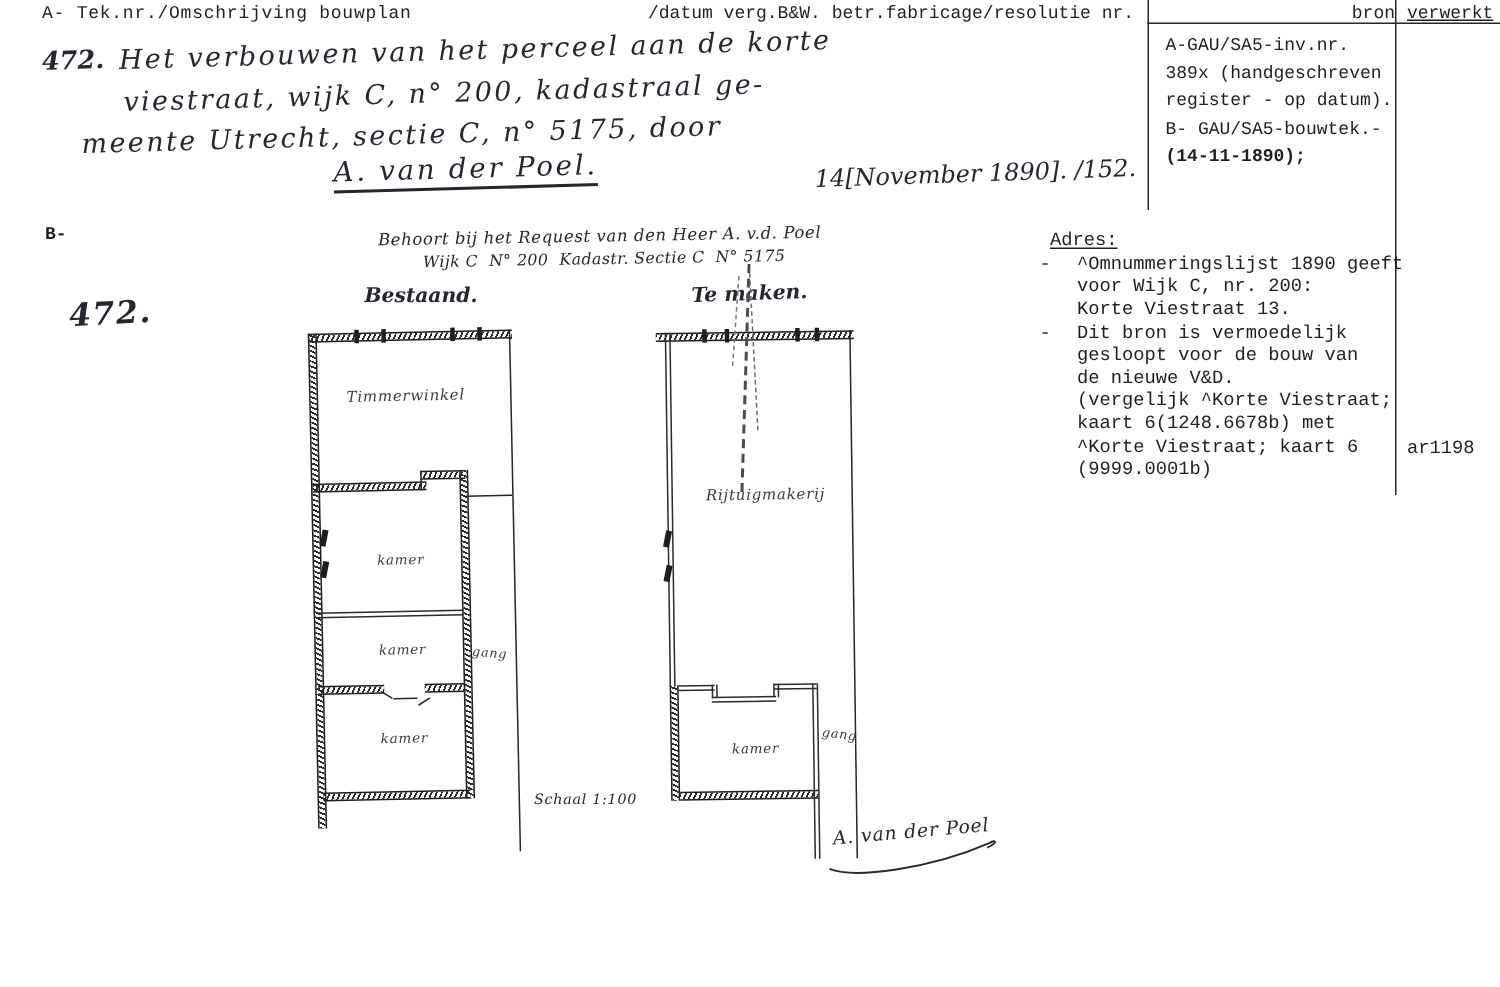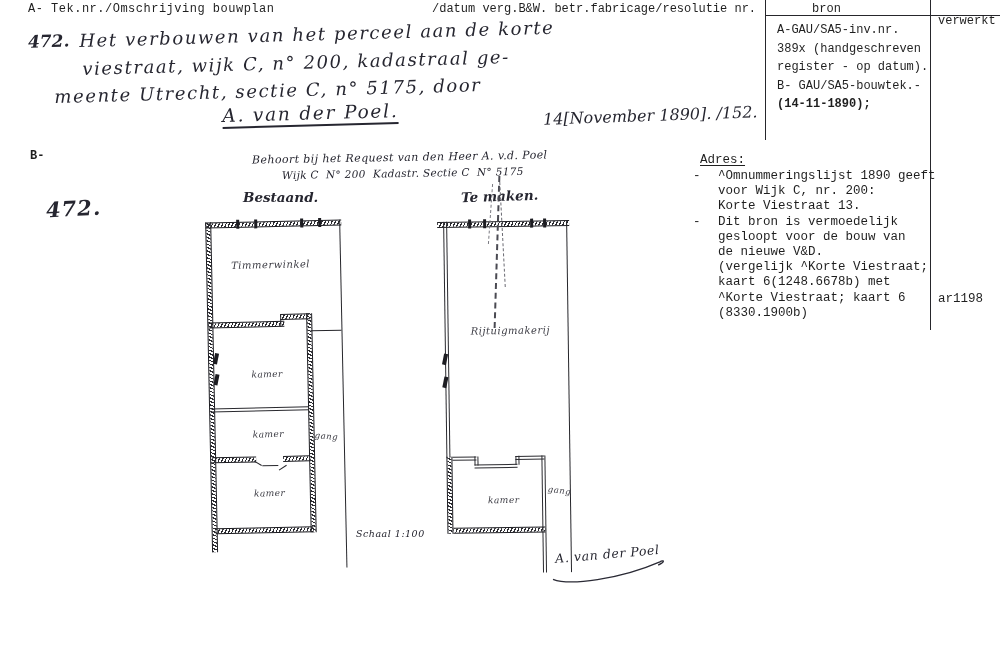--- a/index.html
+++ b/index.html
@@ -33,43 +33,43 @@
 
 <div class="page">
 
   <div class="abs mono" style="left:28px;top:2px;letter-spacing:.5px;">A- Tek.nr./Omschrijving bouwplan</div>
   <div class="abs mono" style="left:432px;top:2px;">/datum verg.B&amp;W. betr.fabricage/resolutie nr.</div>
 
   <div class="lnv" style="left:765px;top:0;height:140px;"></div>
   <div class="lnv" style="left:930px;top:0;height:330px;"></div>
   <div class="lnh" style="left:765px;top:15px;width:235px;"></div>
 
-  <div class="abs mono" style="left:744px;top:2px;width:165px;text-align:center;">bron</div>
-  <div class="abs mono" style="left:938px;top:14px;">verwerkt</div>
+  <div class="abs mono" style="left:765px;top:2px;width:165px;text-align:right;">bron</div>
+  <div class="abs mono" style="left:938px;top:2px;text-decoration:underline;">verwerkt</div>
 
   <div class="abs" style="left:777px;top:21px;">
     <div class="bron-line mono">A-GAU/SA5-inv.nr.</div>
     <div class="bron-line mono">389x (handgeschreven</div>
     <div class="bron-line mono">register - op datum).</div>
     <div class="bron-line mono">B- GAU/SA5-bouwtek.-</div>
     <div class="bron-line mono bold">(14-11-1890);</div>
   </div>
 
   <div class="abs mono" style="left:700px;top:153px;font-size:12.5px;text-decoration:underline;text-underline-offset:2px;">Adres:</div>
   <div class="abs" style="left:693px;top:169px;width:238px;">
     <div class="adres-row mono"><span class="blt">-</span><span>^Omnummeringslijst 1890 geeft</span></div>
     <div class="adres-row mono"><span>voor Wijk C, nr. 200:</span></div>
     <div class="adres-row mono"><span>Korte Viestraat 13.</span></div>
     <div class="adres-row mono"><span class="blt">-</span><span>Dit bron is vermoedelijk</span></div>
     <div class="adres-row mono"><span>gesloopt voor de bouw van</span></div>
     <div class="adres-row mono"><span>de nieuwe V&amp;D.</span></div>
     <div class="adres-row mono"><span>(vergelijk ^Korte Viestraat;</span></div>
     <div class="adres-row mono"><span>kaart 6(1248.6678b) met</span></div>
     <div class="adres-row mono"><span>^Korte Viestraat; kaart 6</span></div>
-    <div class="adres-row mono"><span>(8330.1900b)</span></div>
+    <div class="adres-row mono"><span>(9999.0001b)</span></div>
   </div>
   <div class="abs mono" style="left:938px;top:292px;font-size:12.5px;">ar1198</div>
 
   <div class="abs hw" style="left:28px;top:31px;font-size:17px;font-weight:bold;transform:rotate(-2deg);">472.</div>
   <div class="abs hw" style="left:79px;top:30px;font-size:18px;letter-spacing:1.6px;transform:rotate(-1.6deg);transform-origin:0 0;">Het verbouwen van het perceel aan de korte</div>
   <div class="abs hw" style="left:82px;top:58px;font-size:18px;letter-spacing:1.6px;transform:rotate(-1.6deg);transform-origin:0 0;">viestraat, wijk C, n° 200, kadastraal ge-</div>
   <div class="abs hw" style="left:54px;top:86px;font-size:18px;letter-spacing:1.6px;transform:rotate(-1.6deg);transform-origin:0 0;">meente Utrecht, sectie C, n° 5175, door</div>
   <div class="abs hw" style="left:222px;top:105px;font-size:18.5px;letter-spacing:1.8px;border-bottom:2.5px solid #262630;padding-bottom:1px;transform:rotate(-1.6deg);transform-origin:0 0;">A. van der Poel.</div>
   <div class="abs hw" style="left:543px;top:106px;font-size:16px;transform:rotate(-2deg);">14[November 1890]. /152.</div>
 

